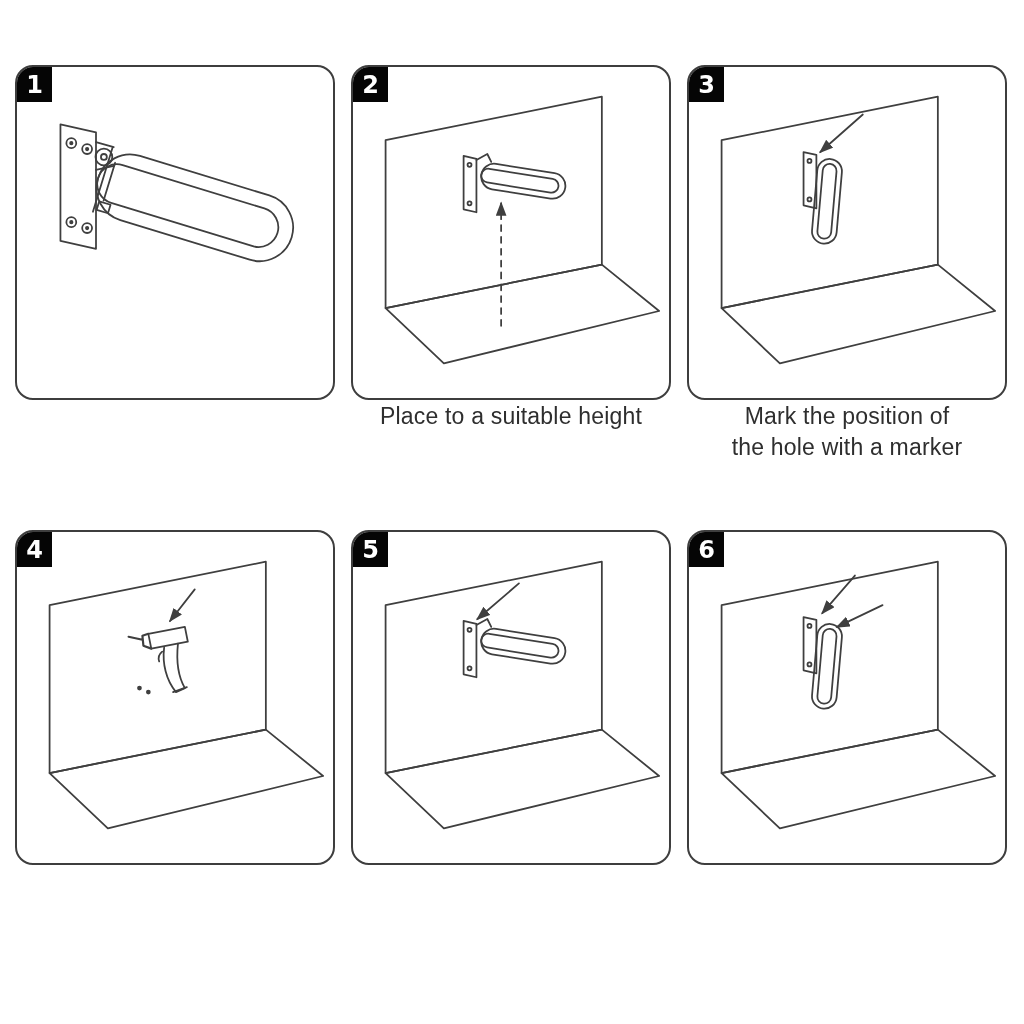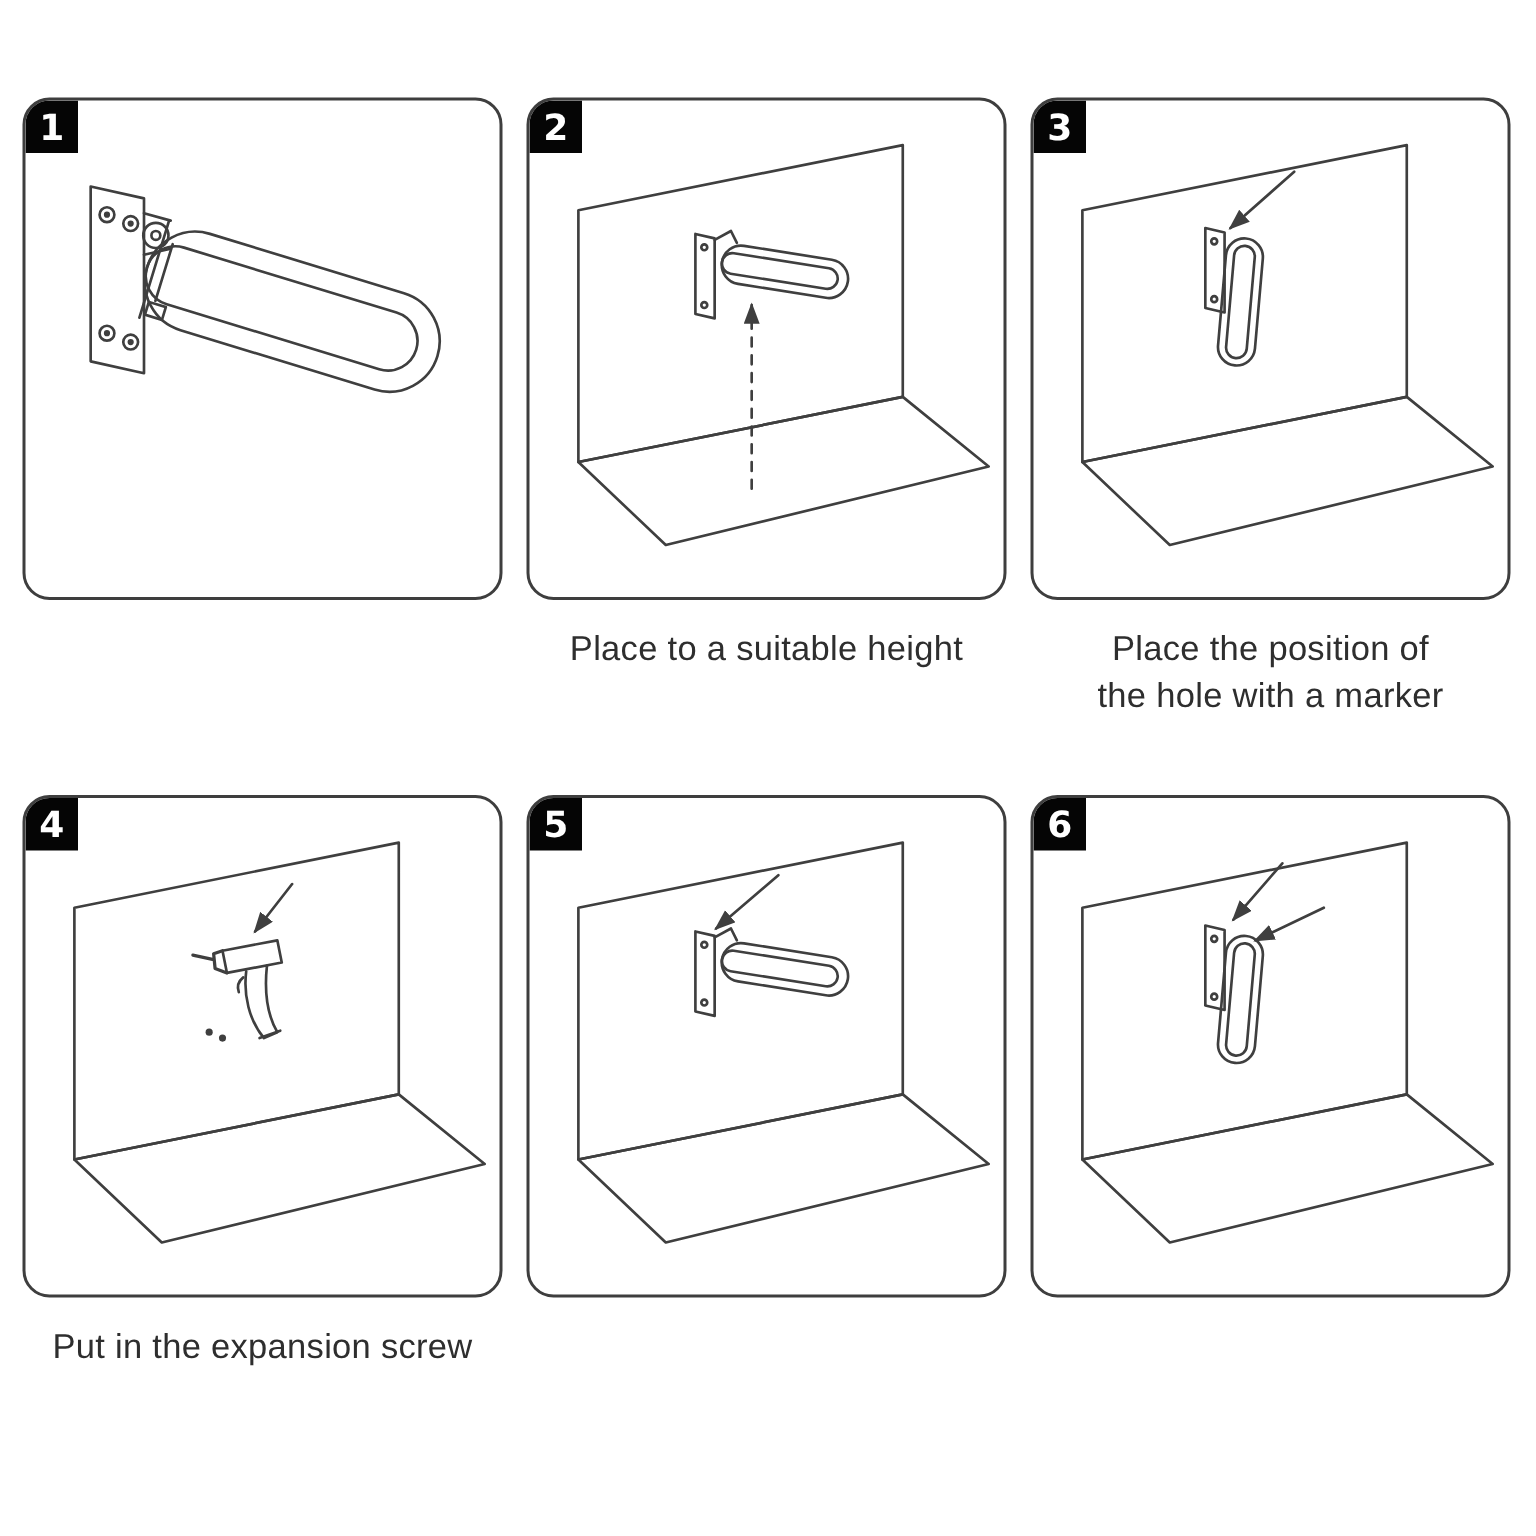--- a/index.html
+++ b/index.html
@@ -32,21 +32,21 @@
     background:#050505;
     color:#ffffff;
     font-family:"DejaVu Sans", sans-serif;
     font-weight:bold;font-size:24px;
     display:flex;align-items:center;justify-content:center;
     z-index:2;
   }
   .panel svg{position:absolute;inset:0;width:100%;height:100%;}
   .caption{
     display:flex;justify-content:center;align-items:flex-start;
-    padding-top:17px;
+    padding-top:1px;
     text-align:center;
     white-space:pre-line;
     font-size:23px;line-height:31px;
     color:#2e2e2e;
     letter-spacing:0.2px;
   }
   .stroke{stroke:#3f3f3f;fill:none;stroke-width:1.8;stroke-linecap:round;stroke-linejoin:round;}
 </style>
 </head>
 <body>
@@ -129,21 +129,21 @@
             <rect x="131" y="92" width="25" height="86" rx="12.5"></rect>
             <rect x="136.5" y="97" width="14" height="76" rx="7"></rect>
           </g>
         </g>
         <path class="stroke" d="M176,48 L133,86" marker-end="url(#arr3)"></path>
       </svg>
     </div>
 
     <div class="caption"></div>
     <div class="caption">Place to a suitable height</div>
-    <div class="caption">Place the position of
+    <div class="caption">Mark the position of
 the hole with a marker</div>
 
     <div class="panel">
       <div class="badge">4</div>
       <svg viewBox="0 0 320 335">
         <defs>
           <marker id="arr4" markerWidth="10" markerHeight="8" refX="7" refY="3" orient="auto">
             <path d="M0,0 L8,3 L0,6 Z" fill="#3f3f3f"></path>
           </marker>
         </defs>
@@ -213,16 +213,15 @@
           <g transform="rotate(5 131 92)">
             <rect x="131" y="92" width="25" height="86" rx="12.5"></rect>
             <rect x="136.5" y="97" width="14" height="76" rx="7"></rect>
           </g>
         </g>
         <path class="stroke" d="M168,44 L135,82" marker-end="url(#arr6)"></path>
         <path class="stroke" d="M196,74 L150,96" marker-end="url(#arr6)"></path>
       </svg>
     </div>
 
-    <div class="caption">Put in the expansion screw</div>
 
   </div>
 </div>
 
 </body></html>

